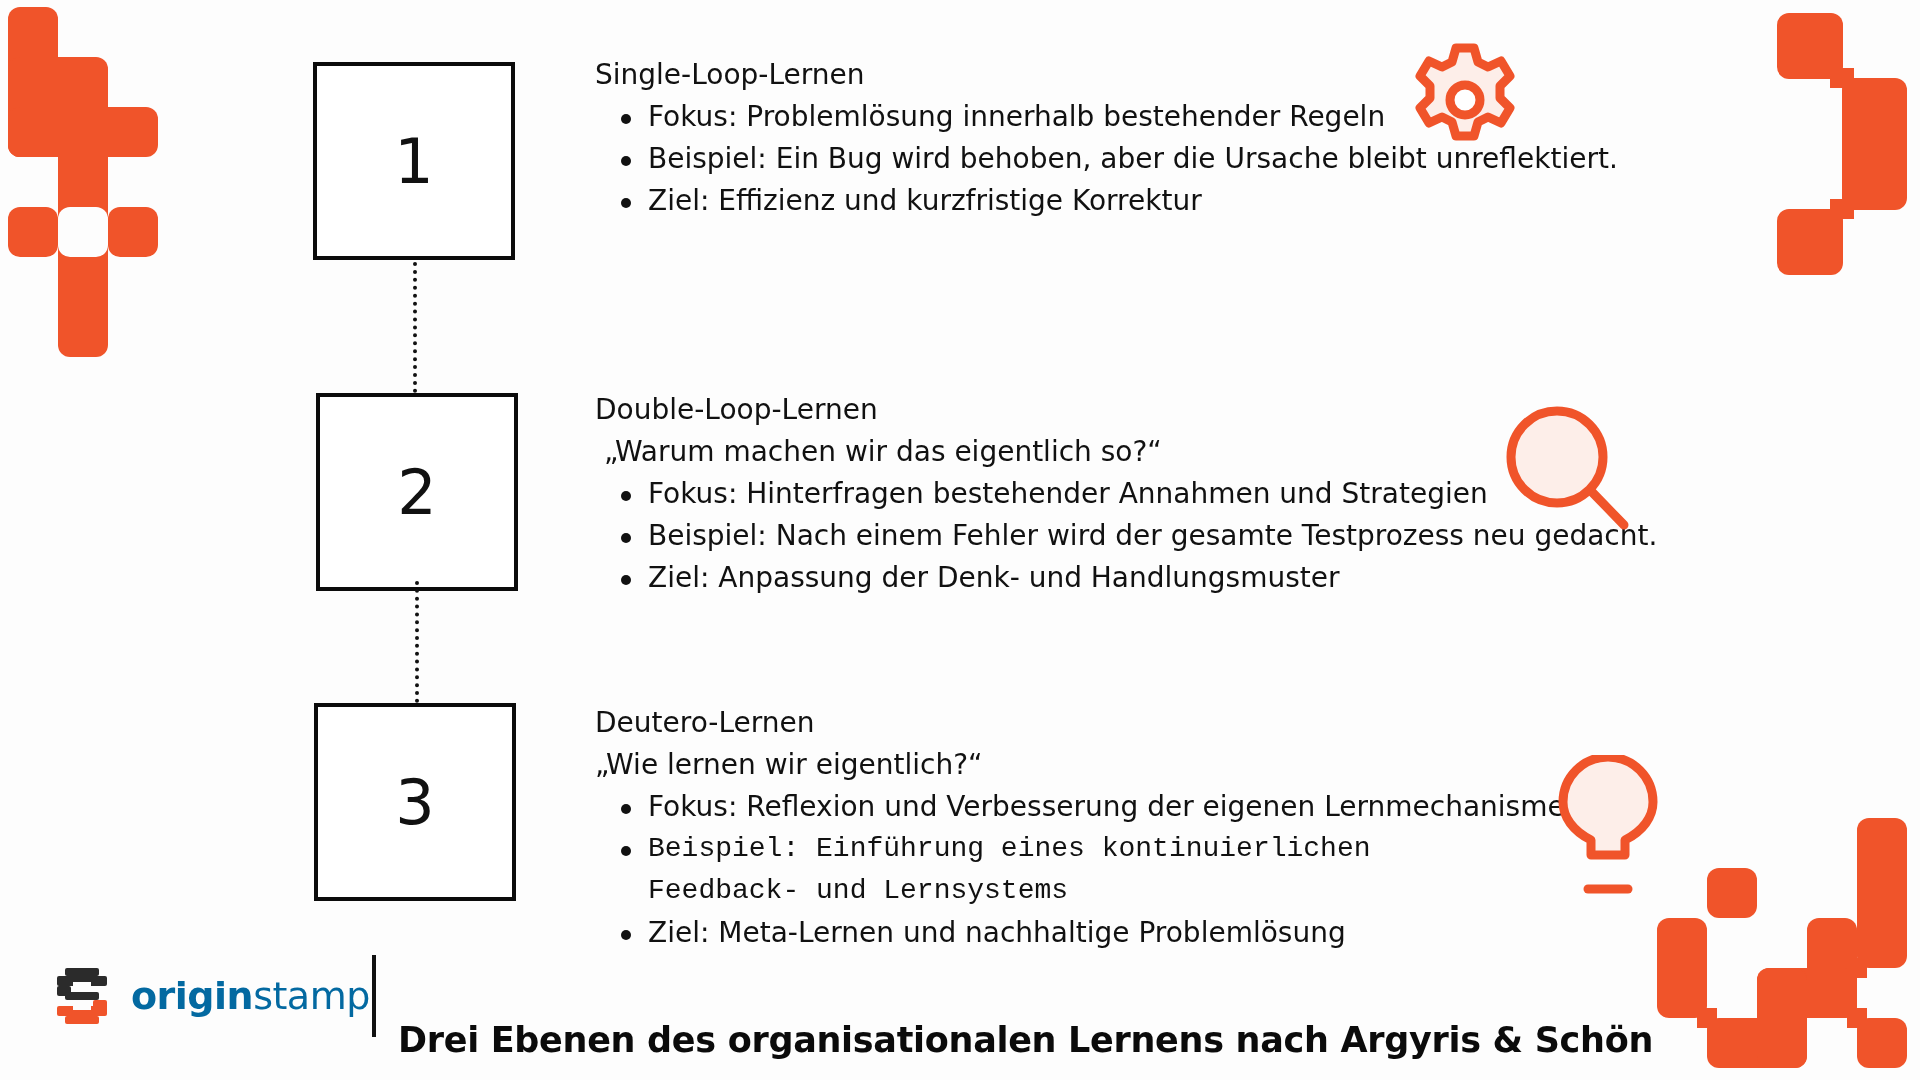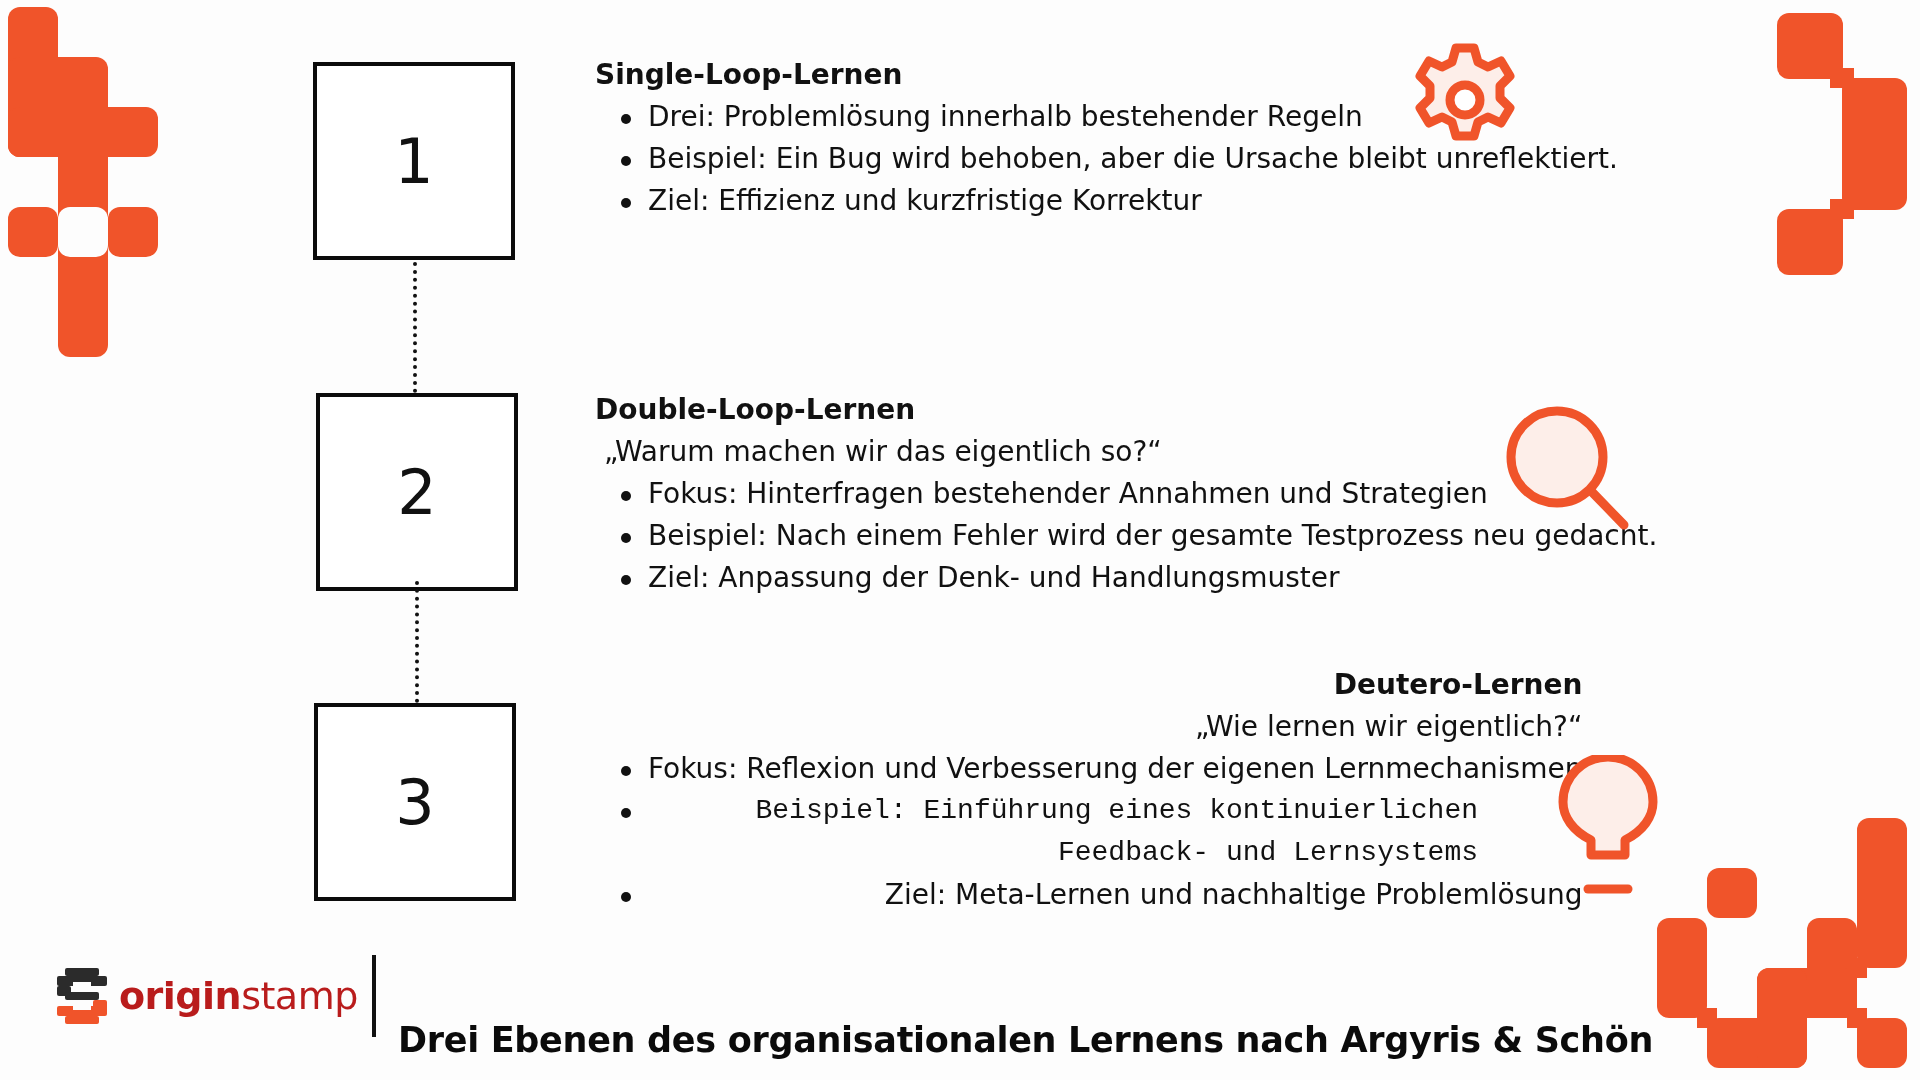--- a/index.html
+++ b/index.html
@@ -14,31 +14,31 @@
   .step-box {
     position: absolute; width: 194px; height: 190px;
     border: 4px solid #0b0b0b; background: #fff;
     display: flex; align-items: center; justify-content: center;
     font-size: 62px; font-weight: 400; color: #111;
   }
   .connector {
     position: absolute; width: 0; border-left: 4px dotted #111;
   }
   .section { position: absolute; left: 595px; }
-  .section-title { font-size: 28px; font-weight: 700; line-height: 42px; color: #111; height: 42px; }
+  .section-title { font-size: 28px; font-weight: 400; line-height: 42px; color: #111; height: 42px; }
   .section-quote { font-size: 28px; line-height: 42px; color: #111; height: 42px; white-space: nowrap; }
   .bullets { list-style: none; margin: 0; padding: 0 0 0 53px; }
   .bullets li { position: relative; font-size: 28px; line-height: 42px; color: #111; white-space: nowrap; }
   .bullets li::before {
     content: ""; position: absolute; left: -27px; top: 18px;
     width: 10px; height: 10px; border-radius: 50%; background: #111;
   }
   .icon { position: absolute; }
   .footer-logo { position: absolute; left: 57px; top: 966px; height: 60px; display: flex; align-items: center; }
-  .logo-text { font-size: 38px; color: #b91c1c; margin-left: 12px; letter-spacing: -0.5px; }
+  .logo-text { font-size: 38px; color: #0369a1; margin-left: 24px; letter-spacing: -0.5px; }
   .logo-text .b { font-weight: 700; }
   .divider { position: absolute; left: 372px; top: 955px; width: 4px; height: 82px; background: #111; }
   .footer-title {
     position: absolute; left: 398px; top: 972px; font-size: 35px; font-weight: 700;
     color: #0b0b0b; white-space: nowrap; letter-spacing: -0.3px; margin-top: 48px;
   }
 </style>
 </head>
 <body>
 
@@ -82,37 +82,37 @@
   <span>2</span>
 </div>
 <div class="connector" style="left:415px;top:581px;height:122px;"></div>
 <div class="step-box" style="left:314px;top:703px;">
   <span>3</span>
 </div>
 
 <div class="section" style="top:54px;">
   <div class="section-title">Single-Loop-Lernen</div>
   <ul class="bullets">
-    <li>Drei: Problemlösung innerhalb bestehender Regeln</li>
+    <li>Fokus: Problemlösung innerhalb bestehender Regeln</li>
     <li>Beispiel: Ein Bug wird behoben, aber die Ursache bleibt unreflektiert.</li>
     <li>Ziel: Effizienz und kurzfristige Korrektur</li>
   </ul>
 </div>
 
 <div class="section" style="top:389px;">
   <div class="section-title">Double-Loop-Lernen</div>
   <div class="section-quote" style="white-space:pre;"> „Warum machen wir das eigentlich so?“</div>
   <ul class="bullets">
     <li>Fokus: Hinterfragen bestehender Annahmen und Strategien</li>
     <li>Beispiel: Nach einem Fehler wird der gesamte Testprozess neu gedacht.</li>
     <li>Ziel: Anpassung der Denk- und Handlungsmuster</li>
   </ul>
 </div>
 
-<div class="section" style="top:664px;text-align:right;">
+<div class="section" style="top:702px;">
   <div class="section-title">Deutero-Lernen</div>
   <div class="section-quote">„Wie lernen wir eigentlich?“</div>
   <ul class="bullets">
     <li>Fokus: Reflexion und Verbesserung der eigenen Lernmechanismen</li>
     <li style="white-space:normal;width:830px;font-family:Liberation Mono, monospace;">Beispiel: Einführung eines kontinuierlichen Feedback- und Lernsystems</li>
     <li>Ziel: Meta-Lernen und nachhaltige Problemlösung</li>
   </ul>
 </div>
 
 <svg class="icon" style="left:1405px;top:40px;" width="120" height="120" viewBox="0 0 120 120">

